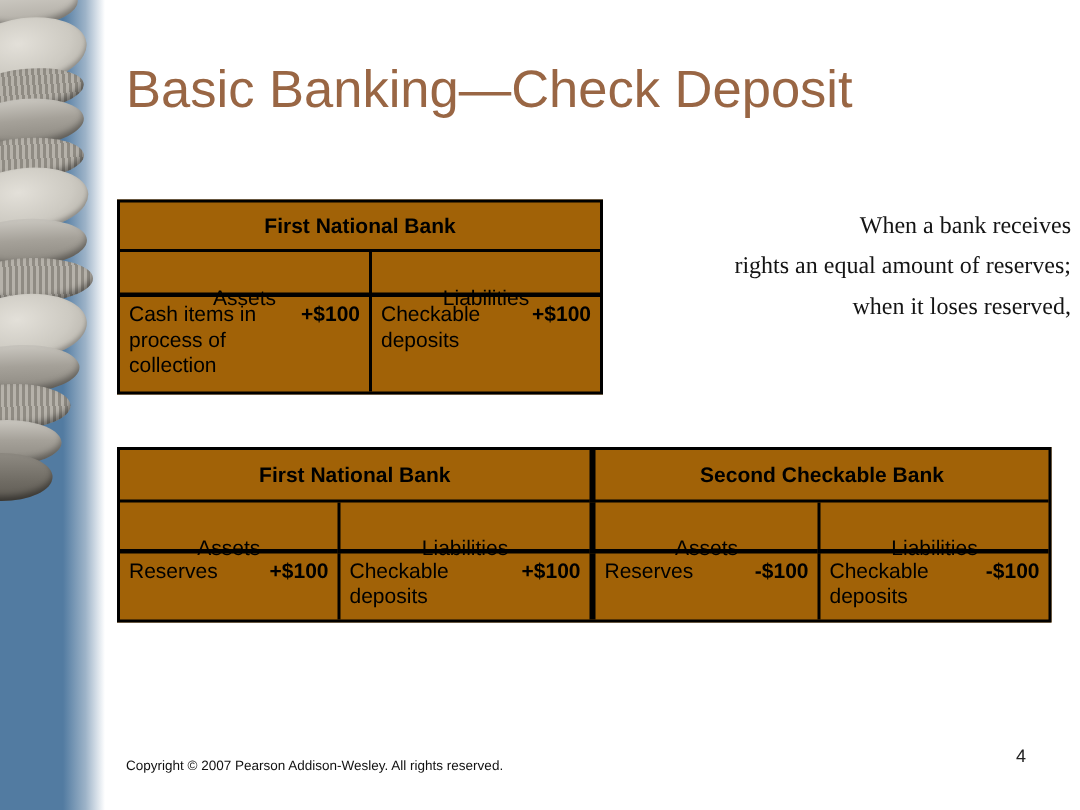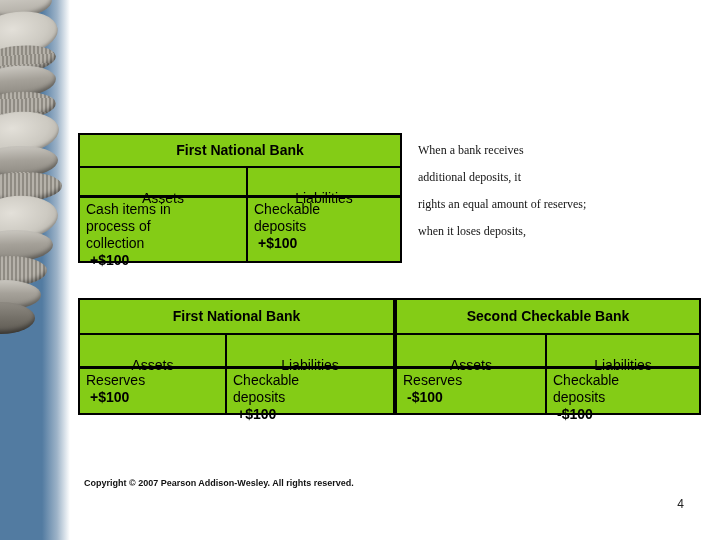--- a/index.html
+++ b/index.html
@@ -23,61 +23,61 @@
   .coin.dark  { background:linear-gradient(180deg,#8f8b83 0%,#6f6b63 60%,#5d5952 100%); box-shadow:inset 0 -3px 4px rgba(0,0,0,.4); }
 
   
   .title {
     position:absolute; left:84px; top:40px; width:600px;
     font-size:35px; font-weight:400; color:#996644; letter-spacing:0px;
     font-family:"Liberation Sans", sans-serif;
   }
 
   
-  .taccount { position:absolute; border:2px solid #000; box-sizing:border-box; background:#84cc16; color:#000; }
+  .taccount { position:absolute; border:2px solid #000; box-sizing:border-box; background:#a16207; color:#000; }
   .taccount * { box-sizing:border-box; }
   .bankname { font-weight:bold; font-size:14px; text-align:center; border-bottom:2px solid #000; }
   .colhead  { font-size:14px; text-align:center; border-bottom:3px solid #000; padding-top:22px; }
   .datacell { padding:3px 6px; }
-  .entry { display:flex; justify-content:space-between; align-items:flex-start; font-size:14px; line-height:17px;flex-direction:column; }
+  .entry { display:flex; justify-content:space-between; align-items:flex-start; font-size:14px; line-height:17px; }
   .entry .nm { display:inline-block; }
   .entry .amt { white-space:nowrap; padding-left:4px;font-weight:bold; }
 
   
   .top-table {
     left:78px; top:133px; width:324px;
     display:grid; grid-template-columns:166px 1fr; grid-template-rows:33px 30px 63px;
   }
   .top-table .bankname { grid-column:1 / 3; line-height:31px; }
   .top-table .bl { border-left:2px solid #000; }
   .top-table .nm { width:86px; }
 
   
   .note {
     position:absolute; left:418px; top:137px; width:296px;
-    font-family:"Liberation Serif", serif; font-size:12px; line-height:27px;
-    color:#141414; text-align:left;
+    font-family:"Liberation Serif", serif; font-size:16px; line-height:27px;
+    color:#141414; text-align:right;
   }
 
   
   .bottom-table {
     left:78px; top:298px; width:623px;
     display:grid; grid-template-columns:145px 168px 152px 1fr; grid-template-rows:35px 34px 44px;
   }
   .bottom-table .bankname { line-height:33px; }
   .bottom-table .span12 { grid-column:1 / 3; }
   .bottom-table .span34 { grid-column:3 / 5; }
   .bottom-table .thin { border-left:2px solid #000; }
   .bottom-table .thick { border-left:4px solid #000; }
   .bottom-table .nm { width:80px; }
 
   
   .footer {
-    position:absolute; left:84px; top:478px;
-    font-size:9px; font-weight:700; color:#111111;
+    position:absolute; left:84px; top:505px;
+    font-size:9px; font-weight:400; color:#111111;
   }
   .pagenum {
     position:absolute; left:650px; top:497px; width:34px; text-align:right;
     font-size:12px; color:#222222;
   }
 </style>
 </head>
 <body>
 
 <div class="slide">
@@ -93,20 +93,21 @@
       <div class="coin edge" style="top:146px;left:-24px;width:82px;height:32px;transform:rotate(-3deg);"></div>
       <div class="coin reeded" style="top:172px;left:-22px;width:84px;height:30px;transform:rotate(-2deg);"></div>
       <div class="coin face" style="top:196px;left:-26px;width:84px;height:44px;transform:rotate(-5deg);"></div>
       <div class="coin edge" style="top:230px;left:-27px;width:80px;height:32px;transform:rotate(-2deg);"></div>
       <div class="coin reeded" style="top:256px;left:-29px;width:76px;height:30px;transform:rotate(-1deg);"></div>
       <div class="coin edge" style="top:280px;left:-31px;width:72px;height:30px;"></div>
       <div class="coin dark" style="top:302px;left:-33px;width:68px;height:32px;"></div>
     </div>
   </div>
 
+  <div class="title">Basic Banking—Check Deposit</div>
 
   <div class="taccount top-table">
     <div class="bankname">First National Bank</div>
     <div class="colhead">Assets</div>
     <div class="colhead bl">Liabilities</div>
     <div class="datacell">
       <div class="entry">
         <span class="nm">Cash items in process of collection</span>
         <span class="amt">+$100</span>
       </div>
@@ -114,23 +115,22 @@
     <div class="datacell bl">
       <div class="entry">
         <span class="nm">Checkable deposits</span>
         <span class="amt">+$100</span>
       </div>
     </div>
   </div>
 
   <div class="note">
     <div>When a bank receives</div>
-    <div>additional deposits, it</div>
     <div>rights an equal amount of reserves;</div>
-    <div>when it loses deposits,</div>
+    <div>when it loses reserved,</div>
   </div>
 
   <div class="taccount bottom-table">
     <div class="bankname span12">First National Bank</div>
     <div class="bankname span34 thick">Second Checkable Bank</div>
 
     <div class="colhead">Assets</div>
     <div class="colhead thin">Liabilities</div>
     <div class="colhead thick">Assets</div>
     <div class="colhead thin">Liabilities</div>

